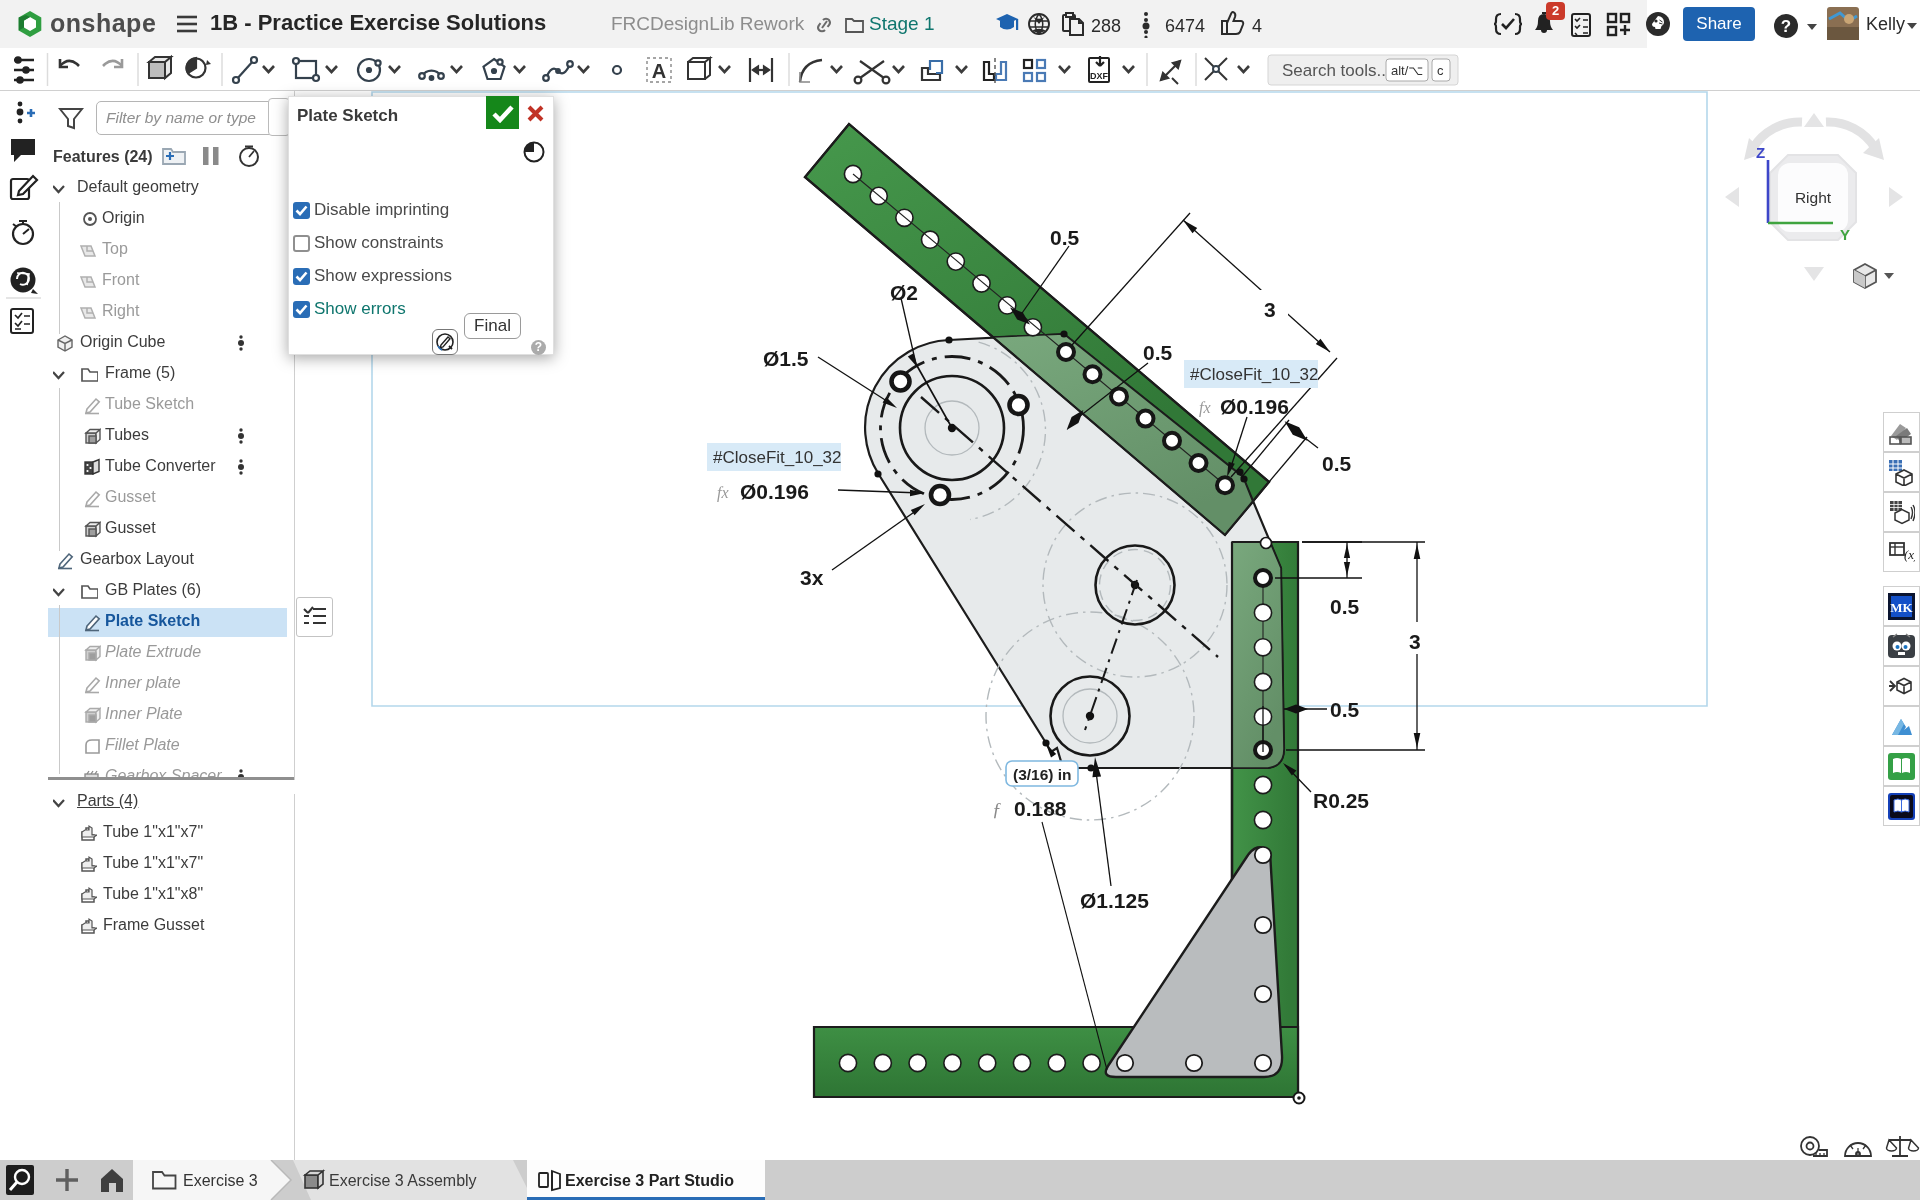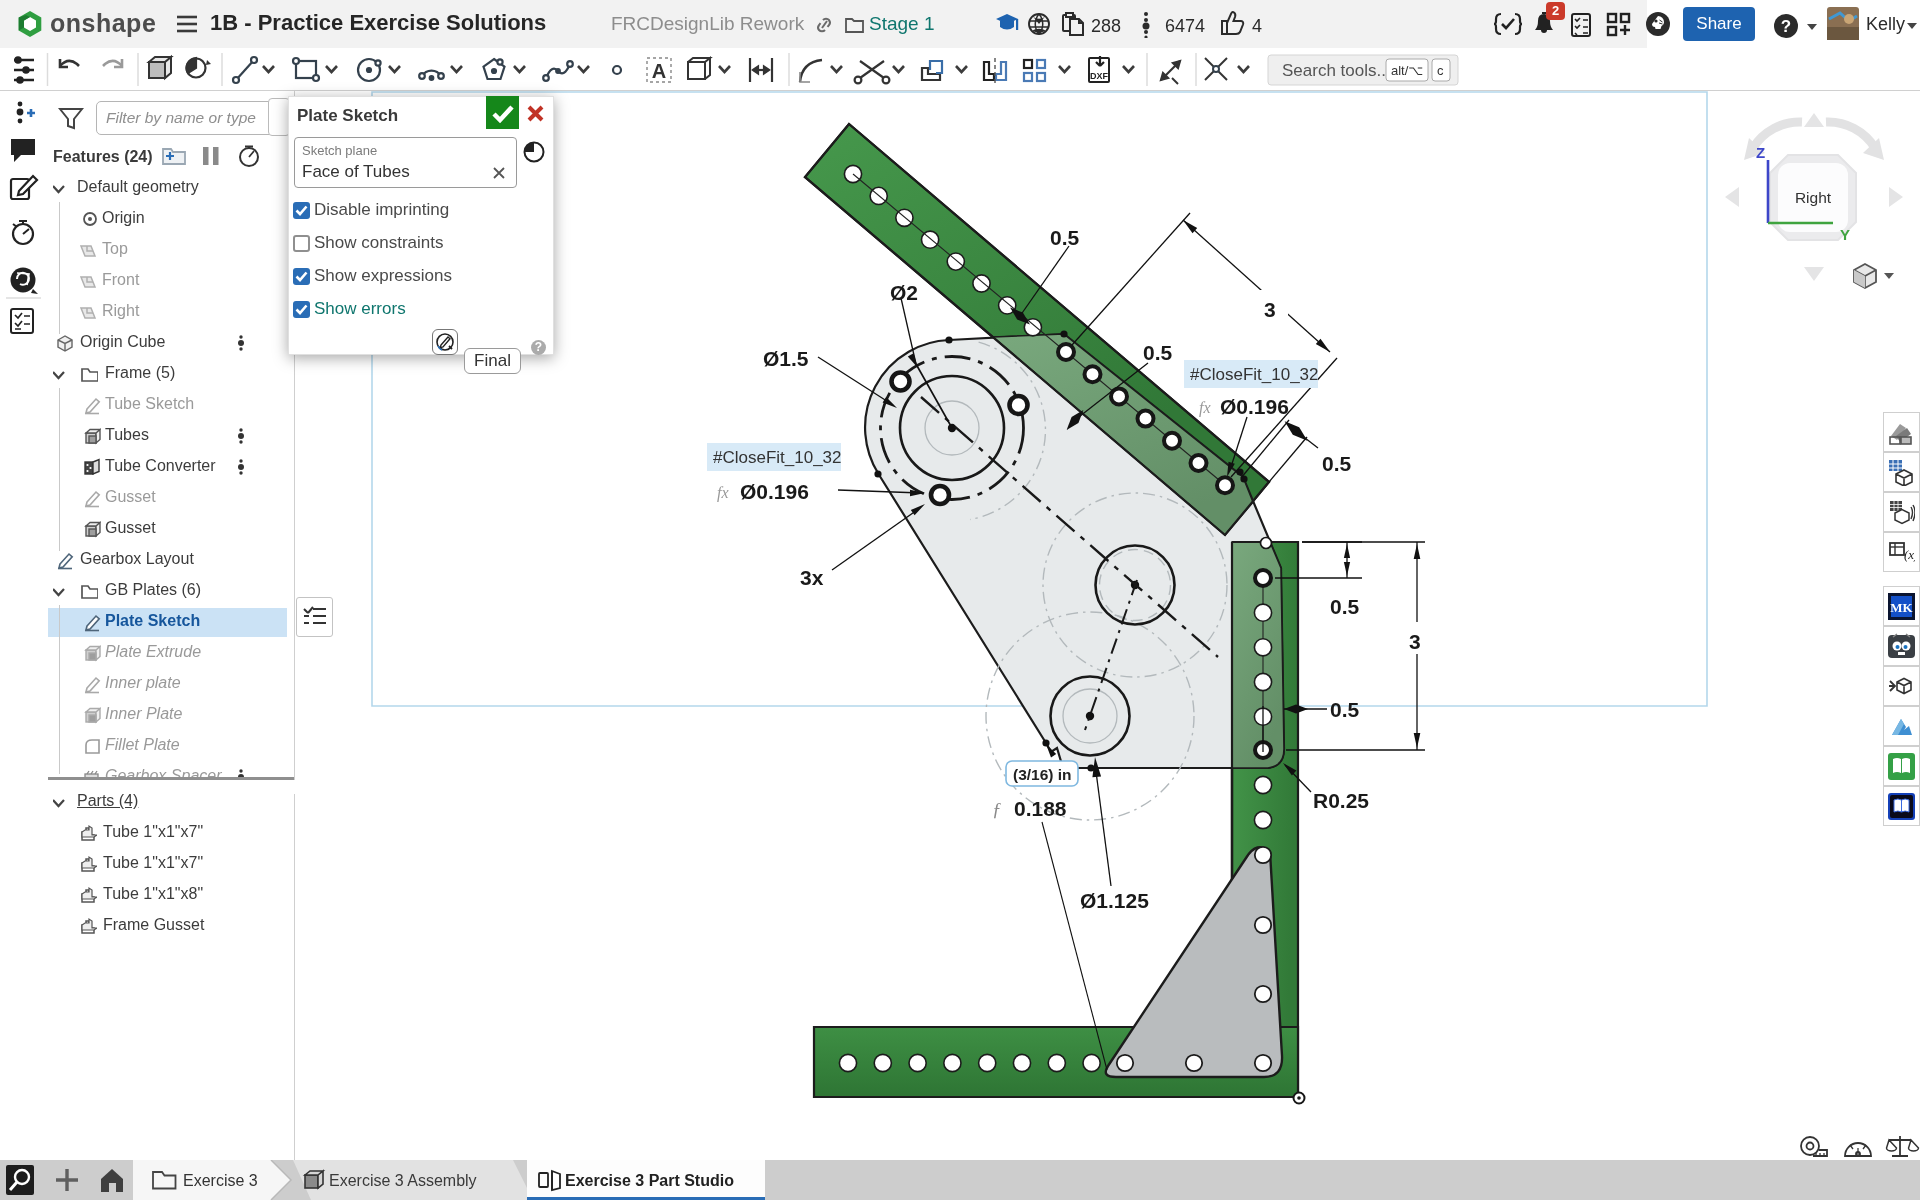--- a/index.html
+++ b/index.html
@@ -733,27 +733,20 @@
 <div class="abs" style="left:268px;top:98px;width:22px;height:38px;background:#fff;border:1px solid #bbb;border-radius:4px;"></div>
 <div class="abs" style="left:288px;top:96px;width:266px;height:259px;background:#fff;box-shadow:0 3px 14px rgba(0,0,0,0.35);border:1px solid #e0e0e0;">
 <div style="position:absolute;left:8px;top:9px;font-size:17px;font-weight:bold;color:#3a3a3a;">Plate Sketch</div>
 <div style="position:absolute;left:197px;top:-1px;width:33px;height:33px;background:#15871a;"></div>
 <svg style="position:absolute;left:203px;top:7px" width="22" height="19" viewBox="0 0 22 19">
       <path d="M2,10 l6,6 L20,3" fill="none" stroke="#fff" stroke-width="4.5"></path>
     </svg>
 <svg style="position:absolute;left:238px;top:8px" width="17" height="17" viewBox="0 0 17 17">
       <path d="M2,2 L15,15 M15,2 L2,15" stroke="#c13326" stroke-width="4"></path>
     </svg>
-<div style="position:absolute;left:5px;top:40px;width:223px;height:51px;border:1px solid #9a9a9a;border-radius:4px;">
- <div style="position:absolute;left:7px;top:5px;font-size:13px;color:#7b7b7b;">Sketch plane</div>
- <div style="position:absolute;left:7px;top:24px;font-size:17px;color:#333;">Face of Tubes</div>
- <svg style="position:absolute;right:10px;top:28px" width="14" height="14" viewBox="0 0 14 14">
-        <path d="M2,2 L12,12 M12,2 L2,12" stroke="#555" stroke-width="1.8"></path>
-      </svg>
-</div>
 <svg style="position:absolute;left:234px;top:44px" width="22" height="22" viewBox="0 0 22 22">
       <circle cx="11" cy="11" r="9.5" fill="none" stroke="#222" stroke-width="2"></circle>
       <path d="M11,11 L11,1.5 A9.5,9.5 0 0 0 1.5,11 Z" fill="#222"></path>
     </svg>
 </div>
 <div class="abs" style="left:293px;top:202px;width:17px;height:17px;background:#2a6db6;border-radius:3px;"></div>
 <svg class="abs" style="left:295px;top:205px" width="13" height="11" viewBox="0 0 13 11">
     <path d="M1.5,5.5 l3.5,3.5 L11.5,1.5" fill="none" stroke="#fff" stroke-width="2.6"></path>
   </svg>
 <div class="abs" style="left:314px;top:200px;font-size:17px;color:#4a4a4a;">Disable imprinting</div>
@@ -769,21 +762,21 @@
     <path d="M1.5,5.5 l3.5,3.5 L11.5,1.5" fill="none" stroke="#fff" stroke-width="2.6"></path>
   </svg>
 <div class="abs" style="left:314px;top:299px;font-size:17px;color:#0f766e;">Show errors</div>
 <div class="abs" style="left:432px;top:329px;width:26px;height:26px;border:1.6px solid #777;border-radius:6px;background:#fff;"></div>
 <svg class="abs" style="left:436px;top:333px" width="18" height="18" viewBox="0 0 18 18">
     <circle cx="9" cy="9" r="8" fill="none" stroke="#222" stroke-width="1.6"></circle>
     <path d="M5,12 L12,4 l2,1.8 L7,14 l-3,0.8 z" fill="#fff" stroke="#222" stroke-width="1.4"></path>
     <path d="M2,13 a8,8 0 0 0 4,4" stroke="#2a6db6" stroke-width="1.6" fill="none"></path>
     <path d="M13,13 l3,3" stroke="#222" stroke-width="1.8"></path>
   </svg>
-<div class="abs" style="left:464px;top:348px;width:57px;height:26px;border:1.6px solid #9a9a9a;border-radius:6px;background:#fff;font-size:17px;color:#333;text-align:center;line-height:24px;">Final</div>
+<div class="abs" style="left:464px;top:313px;width:57px;height:26px;border:1.6px solid #9a9a9a;border-radius:6px;background:#fff;font-size:17px;color:#333;text-align:center;line-height:24px;">Final</div>
 <div class="abs" style="left:531px;top:340px;width:15px;height:15px;background:#ababab;border-radius:50%;color:#fff;font-size:12px;font-weight:bold;text-align:center;line-height:15px;">?</div>
 <div class="abs" style="left:1883px;top:412px;width:37px;height:40px;background:#fff;border:1px solid #cfcfcf;"></div>
 <svg class="abs" style="left:1888px;top:419px" width="27" height="27" viewBox="0 0 27 27">
     <g>
       <path d="M3,17 l9,-12 6,4 -9,12 z" fill="#9a9a9a"></path>
       <path d="M8,17 l11,-8 4,6 -11,8 z" fill="#7a7a7a"></path>
       <rect x="2" y="18" width="10" height="7" fill="none" stroke="#555" stroke-width="1.6"></rect>
       <rect x="13" y="18" width="10" height="7" fill="#bbb" stroke="#555" stroke-width="1.6"></rect>
     </g>
   </svg>

